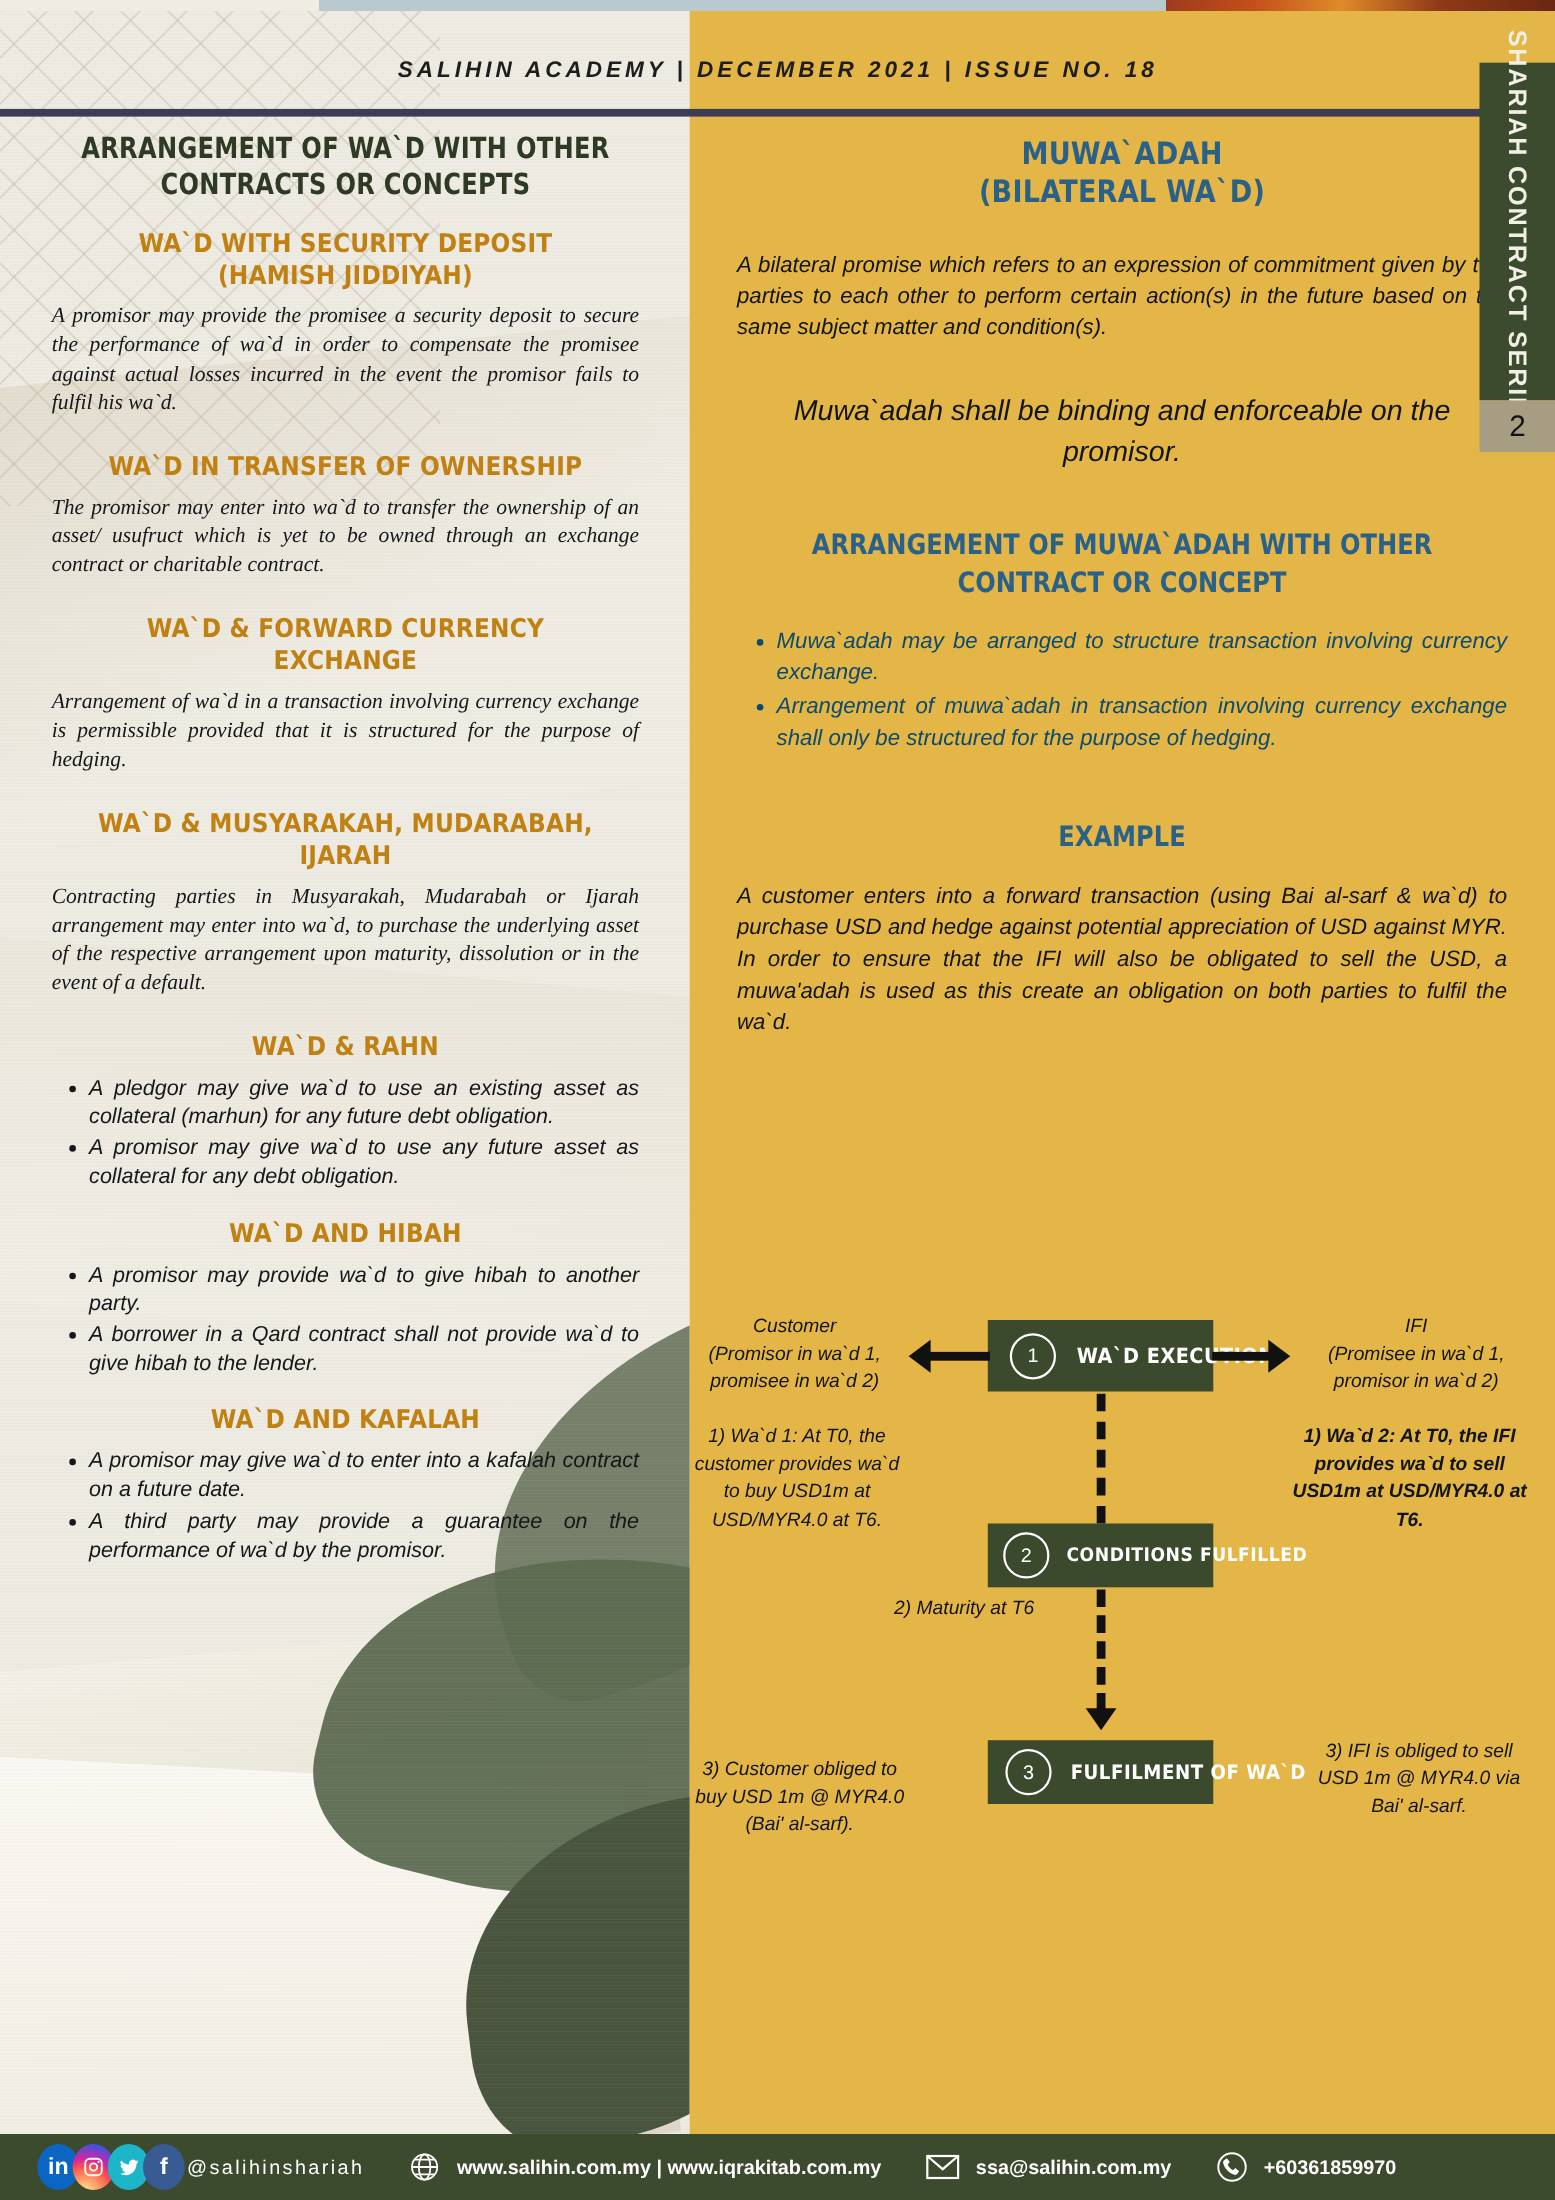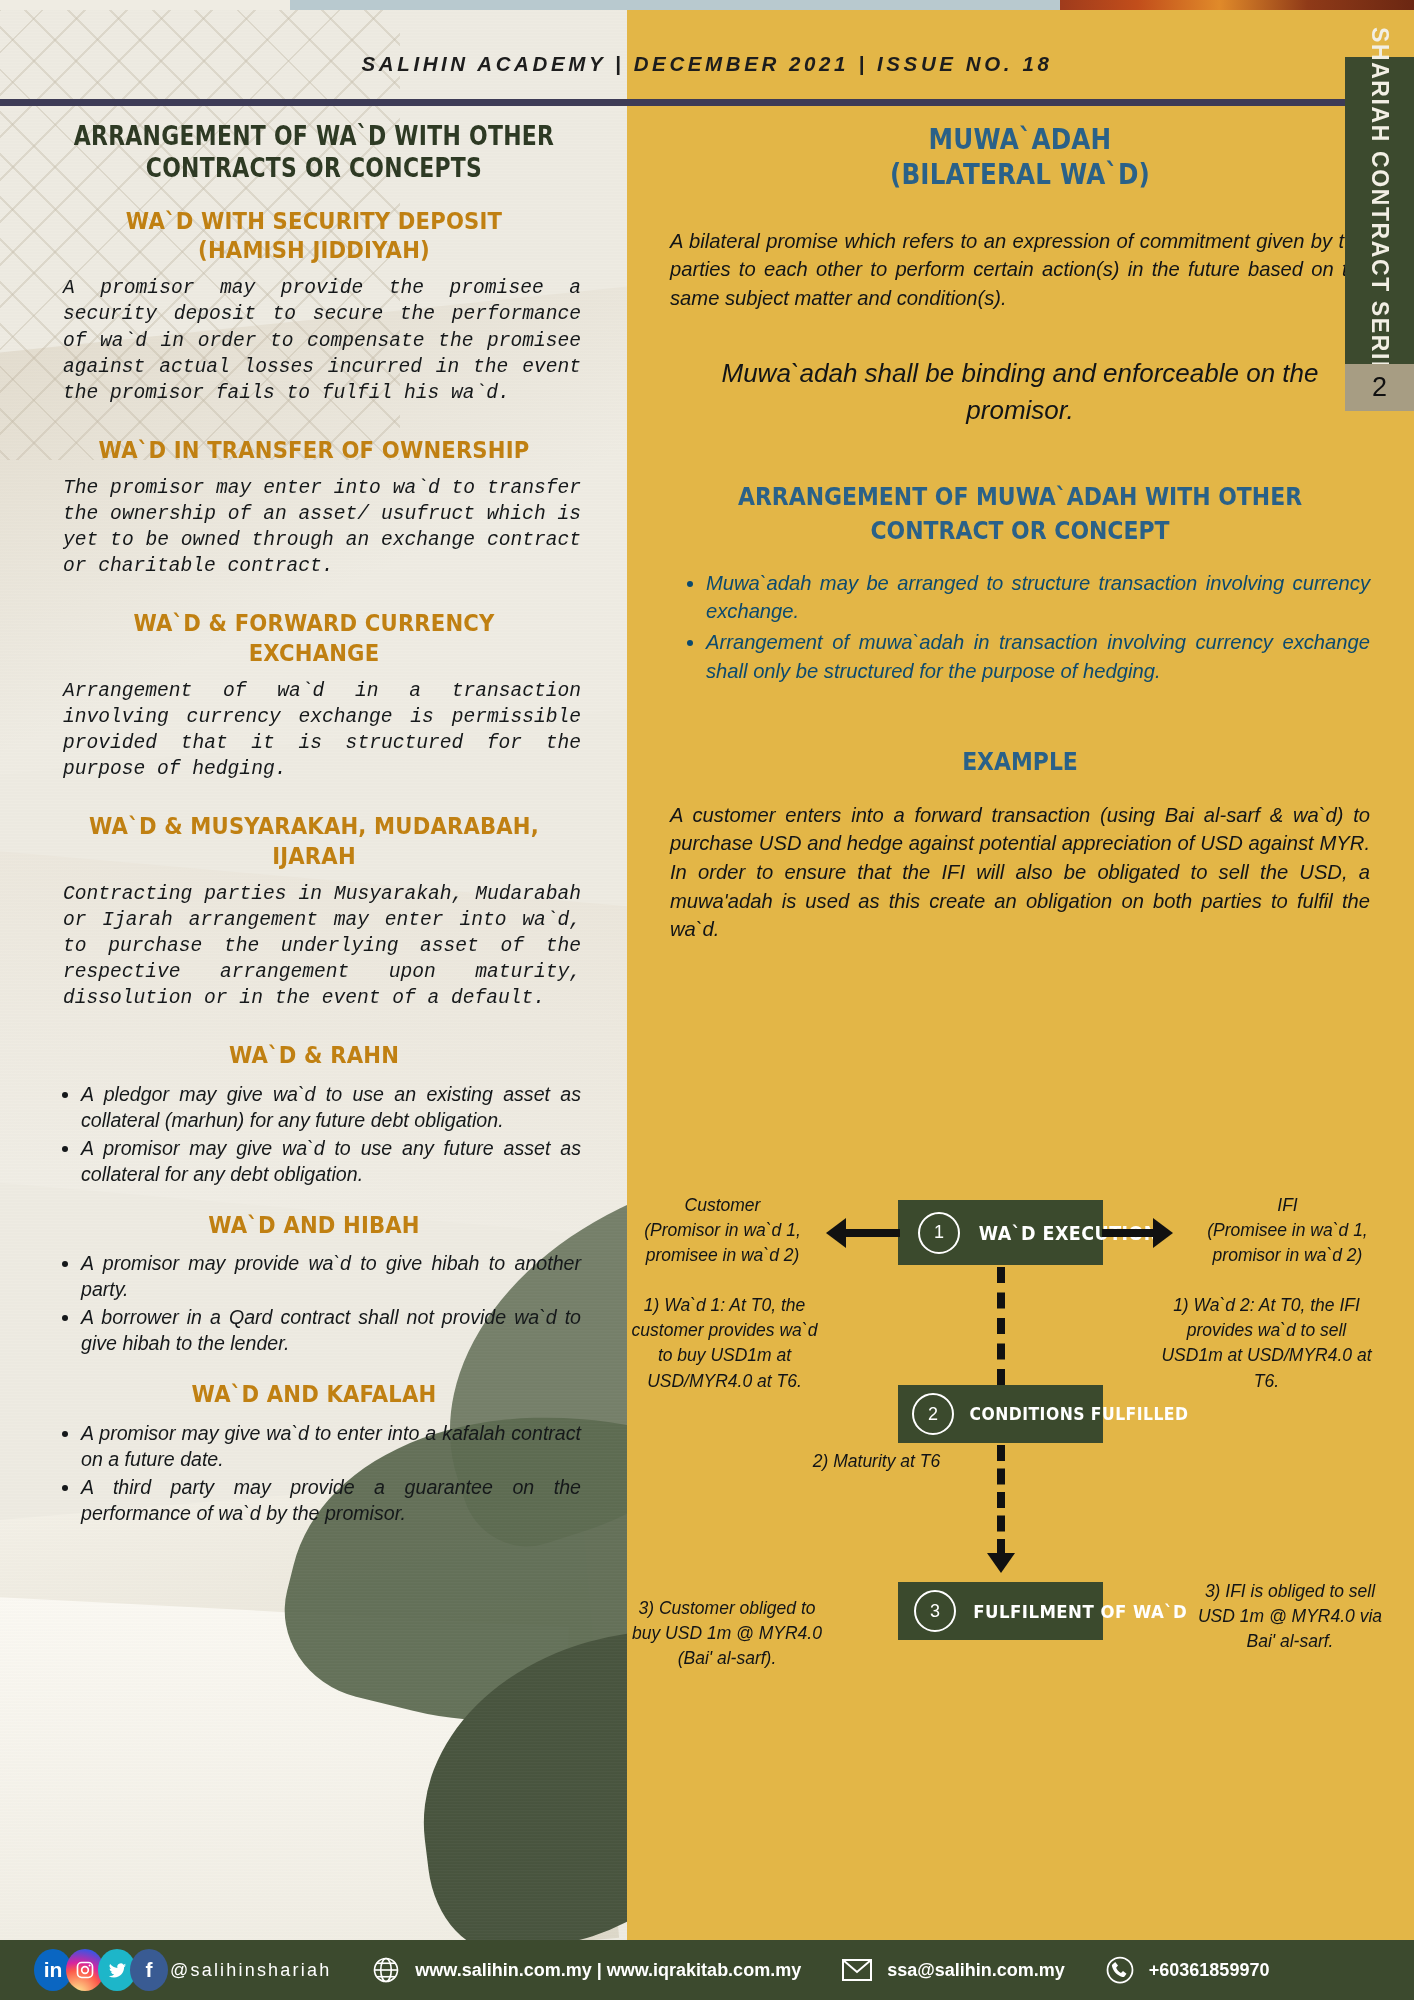--- a/index.html
+++ b/index.html
@@ -227,27 +227,27 @@
     text-align: center;
     font-family: "DejaVu Sans", sans-serif;
     font-weight: 800;
     font-size: 23.5px;
     line-height: 1.25;
     letter-spacing: 0.2px;
     color: #c08012;
     transform: scaleX(0.90);
   }
   p.body {
-    margin: 10px 0 0 16px;
+    margin: 10px 0 0 0;
     text-align: justify;
     font-style: italic;
     font-size: 19.6px;
     line-height: 1.33;
     color: #15181a;
-    font-family: Liberation Mono, monospace;
+    font-family: Liberation Serif, serif;
   }
   ul.bullets {
     margin: 10px 0 0 0;
     padding-left: 34px;
     list-style: disc;
   }
   ul.bullets li {
     text-align: justify;
     font-style: italic;
     font-size: 19.6px;
@@ -556,21 +556,21 @@
 
     <div class="arrow-right" style="left:462px; top:44px; width:52px;"></div>
     <div class="arrow-head-r" style="left:513px; top:33px;"></div>
 
     <div class="d-note" style="left:-20px; top:8px; width:205px; white-space:pre-line;">Customer
 (Promisor in wa`d 1, promisee in wa`d 2)</div>
     <div class="d-note" style="left:540px; top:8px; width:215px; white-space:pre-line;">IFI
 (Promisee in wa`d 1, promisor in wa`d 2)</div>
 
     <div class="d-note" style="left:-18px; top:108px; width:205px;">1) Wa`d 1: At T0, the customer provides wa`d to buy USD1m at USD/MYR4.0 at T6.</div>
-    <div class="d-note" style="left:519px; top:108px; width:215px;">1) Wa`d 2: At T0, the IFI provides wa`d to sell USD1m at USD/MYR4.0 at T6.</div>
+    <div class="d-note" style="left:534px; top:108px; width:215px;font-weight:bold;">1) Wa`d 2: At T0, the IFI provides wa`d to sell USD1m at USD/MYR4.0 at T6.</div>
 
     <div class="dash-v" style="left:357px; top:82px; height:118px;"></div>
 
     <div class="flow-box" style="left:258px; top:200px; width:205px; height:58px;">
       <span class="flow-num" style="margin-left:14px;">2</span>
       <span class="flow-label" style="font-size:17px; margin-left:6px;">CONDITIONS FULFILLED</span>
     </div>
 
     <div class="d-note" style="left:154px; top:264px; width:165px;">2) Maturity at T6</div>
 

